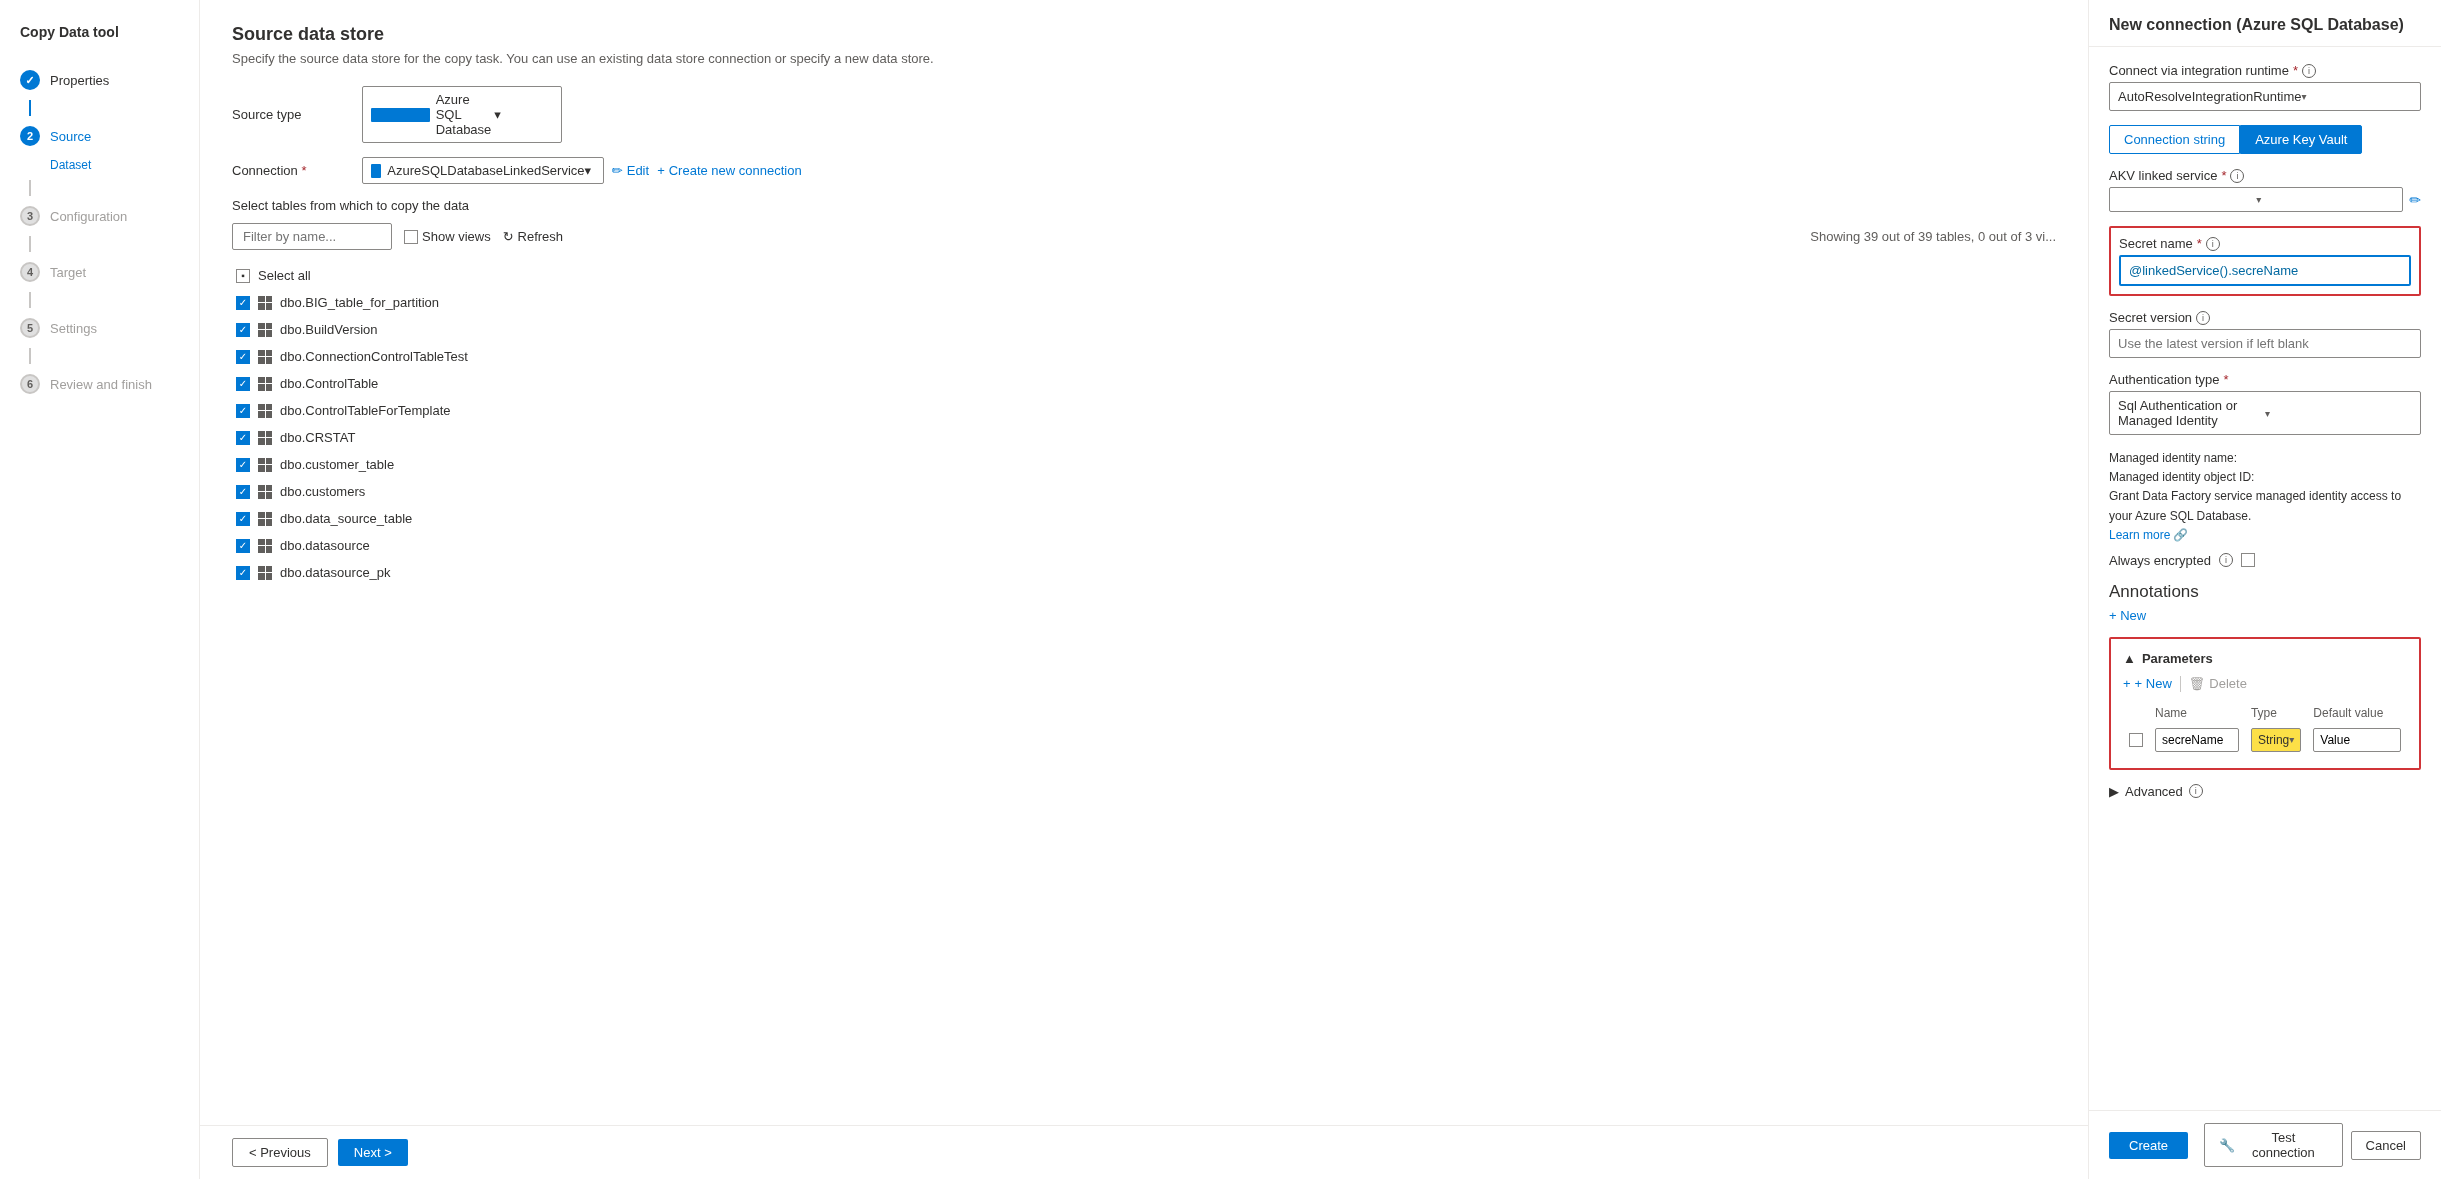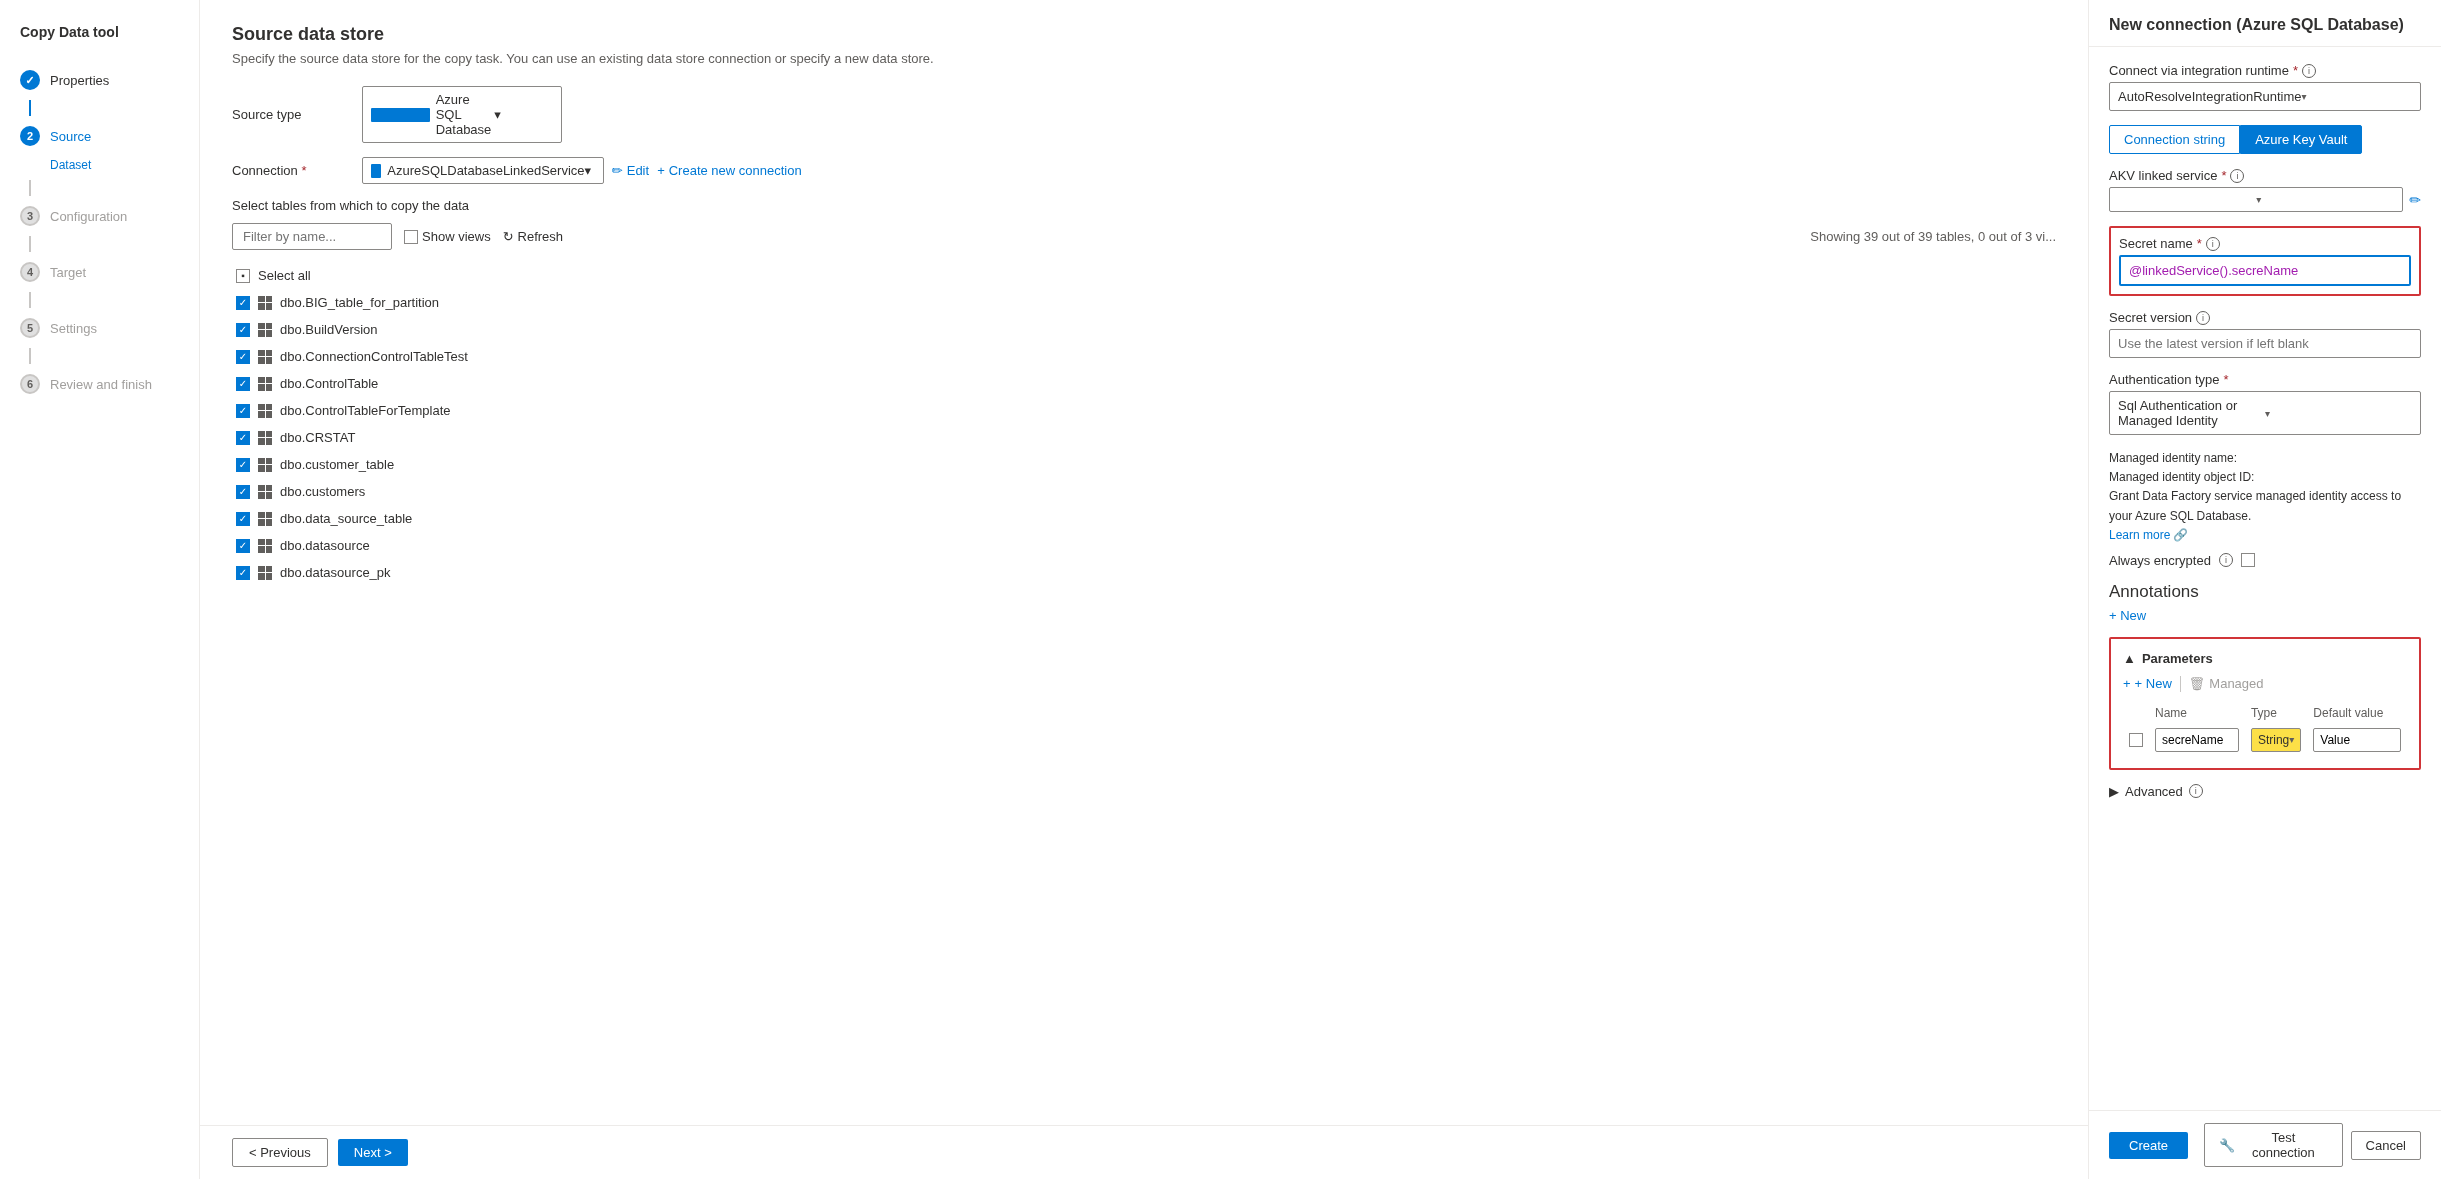--- a/index.html
+++ b/index.html
@@ -67,21 +67,21 @@
     .panel-title { font-size: 16px; font-weight: 600; color: #323130; }
     .panel-body { flex: 1; overflow-y: auto; padding: 16px 20px; }
     .panel-footer { border-top: 1px solid #edebe9; padding: 12px 20px; display: flex; align-items: center; gap: 8px; }
 
     .field-group { margin-bottom: 14px; }
     .field-label { font-size: 13px; color: #323130; margin-bottom: 4px; display: flex; align-items: center; gap: 4px; }
     .field-label .required { color: #a4262c; }
     .info-icon { width: 14px; height: 14px; border-radius: 50%; border: 1px solid #605e5c; display: inline-flex; align-items: center; justify-content: center; font-size: 9px; color: #605e5c; cursor: pointer; }
     .field-select { width: 100%; border: 1px solid #8a8886; border-radius: 2px; padding: 6px 8px; font-size: 13px; display: flex; align-items: center; cursor: pointer; background: #fff; }
     .field-select span { flex: 1; }
-    .field-input { width: 100%; border: 2px solid #0078d4; border-radius: 2px; padding: 6px 8px; font-size: 13px; color: #a21caf; outline: none; }
+    .field-input { width: 100%; border: 2px solid #0078d4; border-radius: 2px; padding: 6px 8px; font-size: 13px; color: #0369a1; outline: none; }
     .field-input.normal { border: 1px solid #8a8886; }
     .field-input.placeholder-text { color: #a19f9d; }
 
     .conn-tabs { display: flex; gap: 0; margin-bottom: 14px; }
     .conn-tab { padding: 6px 14px; border: 1px solid #0078d4; cursor: pointer; font-size: 13px; }
     .conn-tab.active { background: #0078d4; color: #fff; }
     .conn-tab.inactive { background: #fff; color: #0078d4; }
     .conn-tab:first-child { border-radius: 2px 0 0 2px; }
     .conn-tab:last-child { border-radius: 0 2px 2px 0; }
 
@@ -442,21 +442,21 @@
         <span>Parameters</span>
       </div>
       <div class="params-toolbar">
         <div class="params-new-btn">
           <span>+</span>
           <span>+ New</span>
         </div>
         <div class="divider-v"></div>
         <div class="params-delete-btn">
           <span>🗑</span>
-          <span>Managed</span>
+          <span>Delete</span>
         </div>
       </div>
       <table class="params-table">
         <thead>
           <tr>
             <th style="width:20px;"></th>
             <th>Name</th>
             <th>Type</th>
             <th>Default value</th>
           </tr>

